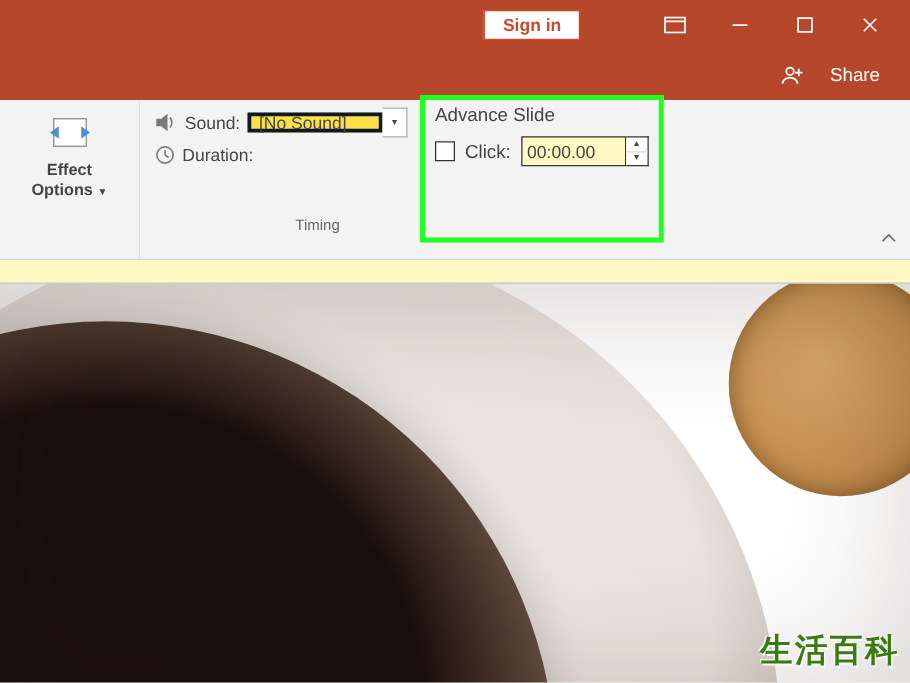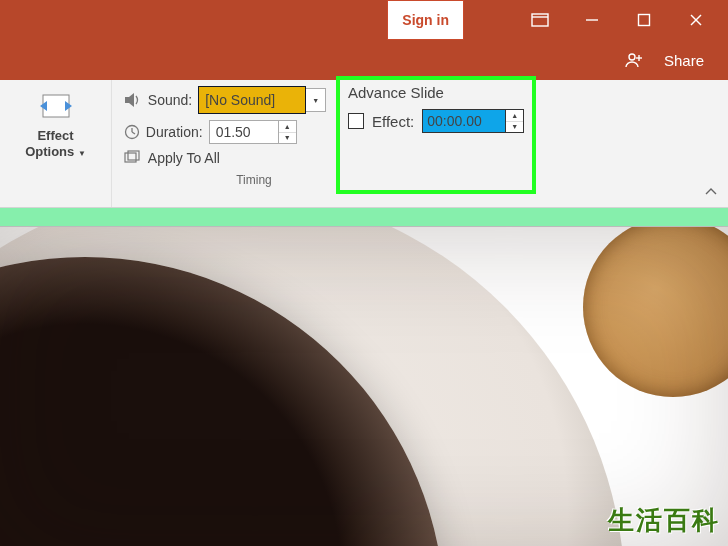--- a/index.html
+++ b/index.html
@@ -1,19 +1,19 @@
 <!DOCTYPE html>
 <html><head>
 <meta charset="utf-8">
 <style>
   * { box-sizing: border-box; margin: 0; padding: 0; font-family: "Segoe UI", Arial, sans-serif; }
   body { width: 728px; height: 546px; background: #e6e6e6; overflow: hidden; position: relative; }
 
   
-  .titlebar { height: 40px; background: #b7472a; display: flex; justify-content: flex-end; padding-right: 6px; }
+  .titlebar { height: 40px; background: #b7472a; display: flex; align-items: center; justify-content: flex-end; padding-right: 6px; }
   .signin-btn { background: #fff; color: #c94a2c; border: 1px solid #c94a2c; padding: 3px 14px; font-size: 14px; font-weight: 600; margin-right: 50px; cursor: pointer; }
   .win-btn { width: 52px; height: 40px; display: flex; align-items: center; justify-content: center; color: #fff; cursor: pointer; }
   .win-btn svg { stroke: #fff; fill: none; }
 
   
   .sharebar { height: 40px; background: #b7472a; display: flex; align-items: center; justify-content: flex-end; padding-right: 24px; }
   .share { color: #fff; font-size: 15px; display: flex; align-items: center; gap: 21px; cursor: pointer; }
 
   
   .ribbon { height: 128px; background: #f3f3f3; border-bottom: 1px solid #d4d4d4; display: flex; position: relative; }
@@ -21,39 +21,39 @@
   .big-btn { display: flex; flex-direction: column; align-items: center; gap: 4px; cursor: pointer; padding: 2px 6px; }
   .big-btn .lbl { font-size: 13px; color: #444; text-align: center; line-height: 1.25; }
   .wind-icon { width: 46px; height: 36px; background: linear-gradient(135deg, #a9c8e8 0%, #3a7fb5 100%); border: 1px solid #7da9c9; }
   .effect-icon { width: 40px; height: 36px; display:flex; align-items:center; justify-content:center; }
 
   .timing-group { flex: 0 0 auto; padding: 6px 8px 0 10px; position: relative; }
   .timing-rows { display: flex; flex-direction: column; gap: 6px; }
   .row { display: flex; align-items: center; gap: 6px; font-size: 14px; color: #444; }
   .row .lbl { display:inline-block;text-align:center; }
   .sound-select { display:flex; align-items:center; }
-  .sound-input { width: 108px; height: 28px; border: 1px solid #0f172a; background:#eab308; font-size:14px; padding: 0 6px; display:flex; align-items:center; }
+  .sound-input { width: 108px; height: 16px; border: 3px solid #0f172a; background:#fde047; font-size:14px; padding: 0 6px; display:flex; align-items:center; }
   .dd-btn { width: 20px; height:24px; border:1px solid #ababab; border-left:none; background:#fff; display:flex; align-items:center; justify-content:center; cursor:pointer;}
   .dur-input { width: 70px; height:24px; border:1px solid #ababab; background:#fff; font-size:14px; padding:0 6px; display:flex; align-items:center; }
   .spin { width:18px; height:24px; display:flex; flex-direction:column; border:1px solid #ababab; border-left:none; background:#fff;}
   .spin div{flex:1; display:flex; align-items:center; justify-content:center; cursor:pointer;}
   .spin div:first-child{border-bottom:1px solid #ddd;}
   .group-label { position: absolute; bottom: 20px; left: 0; right: 0; text-align: center; font-size: 12px; color: #666; }
 
   
   .advance-group { border: 4px solid #21ff21; padding: 4px 8px 8px 8px; height: 118px; margin-top: -4px; background:#f3f3f3; }
   .advance-group .hdr { font-size: 15px; color: #444; margin-bottom: 8px; }
   .chk-row { display:flex; align-items:center; gap:8px; font-size:15px; color:#444; margin-bottom:8px;}
   .chk { width:16px; height:16px; border:1px solid #333; background:#fff; display:flex; align-items:center; justify-content:center; cursor:pointer;}
-  .after-input { width:84px; height:24px; border:1px solid #333; background:#0ea5e9; font-size:14px; padding:0 4px; display:flex; align-items:center;}
+  .after-input { width:84px; height:24px; border:1px solid #333; background:#fef9c3; font-size:14px; padding:0 4px; display:flex; align-items:center;}
 
   .collapse { position:absolute; right:10px; bottom:6px; cursor:pointer; color:#666;}
 
   
-  .slide-area { position:absolute; top:208px; left:0; right:0; bottom:0; background:#86efac; padding: 18px 0 0 11px;}
+  .slide-area { position:absolute; top:208px; left:0; right:0; bottom:0; background:#fef9c3; padding: 18px 0 0 11px;}
   .slide-canvas { position:absolute; top:18px; left:-16px; width: 760px; height: 340px; background:#fff; border:1px solid #bbb; overflow:hidden;}
   .photo { position:absolute; inset:0; }
   
   .plate { position:absolute; left:-180px; top:-40px; width:820px; height:820px; border-radius:50%; background: radial-gradient(circle at 50% 40%, #f0ebe6 0%, #eae3dd 55%, #d9d2cb 62%, #cfc7bf 70%); }
   .cup-outer { position:absolute; left:-260px; top:30px; width:720px; height:720px; border-radius:50%; background: radial-gradient(circle at 50% 45%, #1a0f0c 0%, #1a0f0c 48%, #2b1d17 52%, #4a382f 60%, #6a5347 68%, #8a7263 76%); box-shadow: 0 0 40px rgba(0,0,0,0.2);}
   .cookie { position:absolute; right:-20px; top:-10px; width:180px; height:180px; border-radius:50%; background: radial-gradient(circle at 40% 40%, #d9a869 0%, #c48f4f 60%, #a87540 100%); box-shadow: inset 0 0 20px rgba(90,50,10,0.6); filter: blur(0.3px);}
   .vignette { position:absolute; inset:0; box-shadow: inset 0 0 120px rgba(40,20,10,0.25); pointer-events:none;}
 
   .watermark { position:absolute; right:8px; bottom:8px; text-align:right; }
   .watermark .cn { font-size:26px; font-weight:700; color:#3a7a12; text-shadow: 1px 1px 0 #fff, -1px -1px 0 #fff; letter-spacing:2px;}
@@ -133,48 +133,30 @@
             </div>
         </div>
       </div>
       <div class="row">
         <svg width="16" height="16" viewBox="0 0 16 16" fill="none" stroke="#7a7a7a" stroke-width="1.3">
             <circle cx="8" cy="8" r="6.5"></circle>
             <line x1="8" y1="8" x2="8" y2="4"></line>
             <line x1="8" y1="8" x2="11" y2="10"></line>
           </svg>
         <span class="lbl">Duration:</span>
-        <div style="display:flex;">
-          <div class="dur-input">01.50</div>
-          <div class="spin">
-            <div>
-                <span class="tri">▲</span>
-              </div>
-            <div>
-                <span class="tri">▼</span>
-              </div>
-          </div>
-        </div>
-      </div>
-      <div class="row" style="cursor:pointer;">
-        <svg width="18" height="16" viewBox="0 0 18 16" fill="none" stroke="#7a7a7a" stroke-width="1.2">
-            <rect x="1" y="3" width="11" height="9"></rect>
-            <rect x="4" y="1" width="11" height="9"></rect>
-          </svg>
-        <span class="lbl">Apply To All</span>
       </div>
     </div>
     <div class="group-label" style="left:60px;">Timing</div>
   </div>
 
   <div class="advance-group">
     <div class="hdr">Advance Slide</div>
     <div class="chk-row">
       <div class="chk"></div>
-      <span>Effect:</span>
+      <span>Click:</span>
       <div style="display:flex;">
         <div class="after-input">00:00.00</div>
         <div class="spin" style="border-color:#333;">
           <div>
               <span class="tri">▲</span>
             </div>
           <div>
               <span class="tri">▼</span>
             </div>
         </div>

